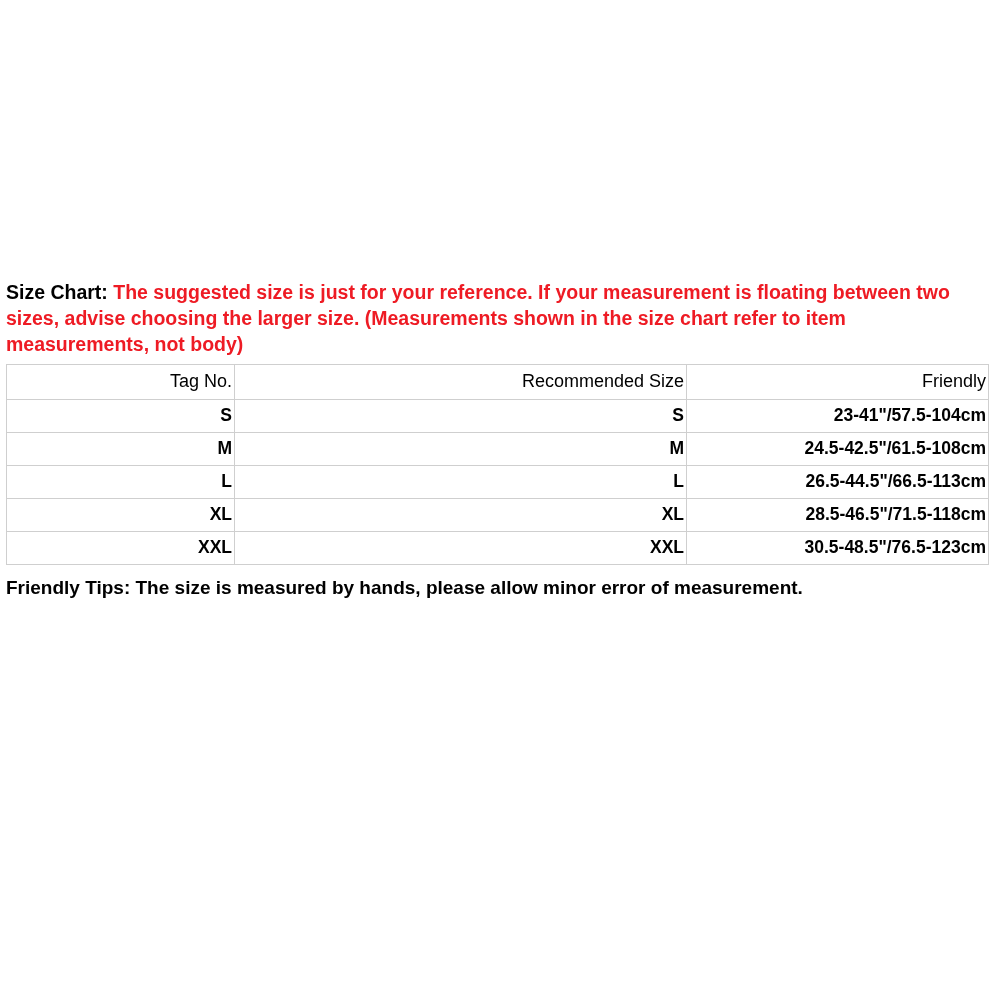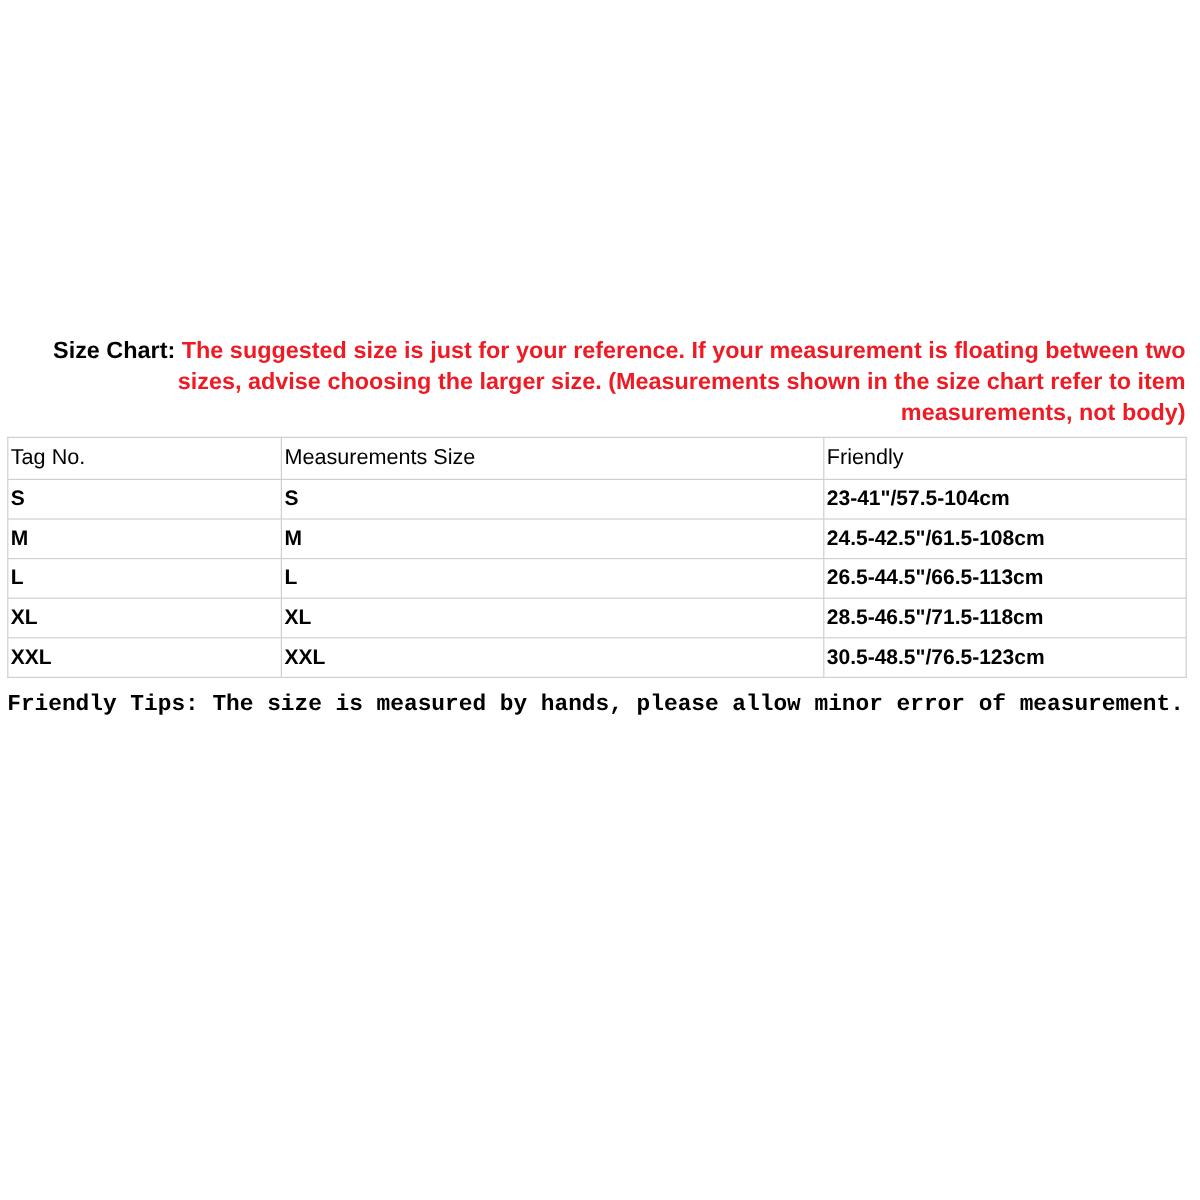--- a/index.html
+++ b/index.html
@@ -24,37 +24,36 @@
     position: absolute;
     left: 6px;
     top: 280px;
     width: 982px;
   }
   .intro {
     font-size: 19.5px;
     font-weight: bold;
     line-height: 1.33;
     margin: 0 0 6px 0;
-    text-align: right;
   }
   .intro .label {
     color: #000000;
   }
   .intro .warn {
     color: #ee1b24;
   }
   table.size-table {
     border-collapse: collapse;
     width: 982px;
     table-layout: fixed;
     margin-top: 4px;
   }
   table.size-table td, table.size-table th {
     border: 1px solid #cfcfcf;
-    text-align: left;
+    text-align: right;
     font-size: 17.5px;
     font-weight: bold;
     padding: 5px 2px 6px 2px;
     color: #000000;
     white-space: nowrap;
   }
   table.size-table thead th {
     font-weight: normal;
     font-size: 18px;
     padding: 6px 2px 7px 2px;
@@ -63,41 +62,40 @@
   col.c2 { width: 452px; }
   col.c3 { width: 302px; }
   .tips {
     margin-top: 10px;
     font-size: 19px;
     font-weight: bold;
     line-height: 1.33;
   }
   .tips p {
     margin: 0 0 8px 0;
-    font-family: Liberation Mono, monospace;
   }
 </style>
 </head>
 <body>
 
 <div class="page">
   <div class="content">
 
     <p class="intro"><span class="label">Size Chart:</span> <span class="warn">The suggested size is just for your reference. If your measurement is floating between two sizes, advise choosing the larger size. (Measurements shown in the size chart refer to item measurements, not body)</span></p>
 
     <table class="size-table">
       <colgroup>
         <col class="c1">
         <col class="c2">
         <col class="c3">
       </colgroup>
       <thead>
         <tr>
           <th>Tag No.</th>
-          <th>Measurements Size</th>
+          <th>Recommended Size</th>
           <th>Friendly</th>
         </tr>
       </thead>
       <tbody>
         <tr>
           <td>S</td>
           <td>S</td>
           <td>23-41"/57.5-104cm</td>
         </tr>
         <tr>

